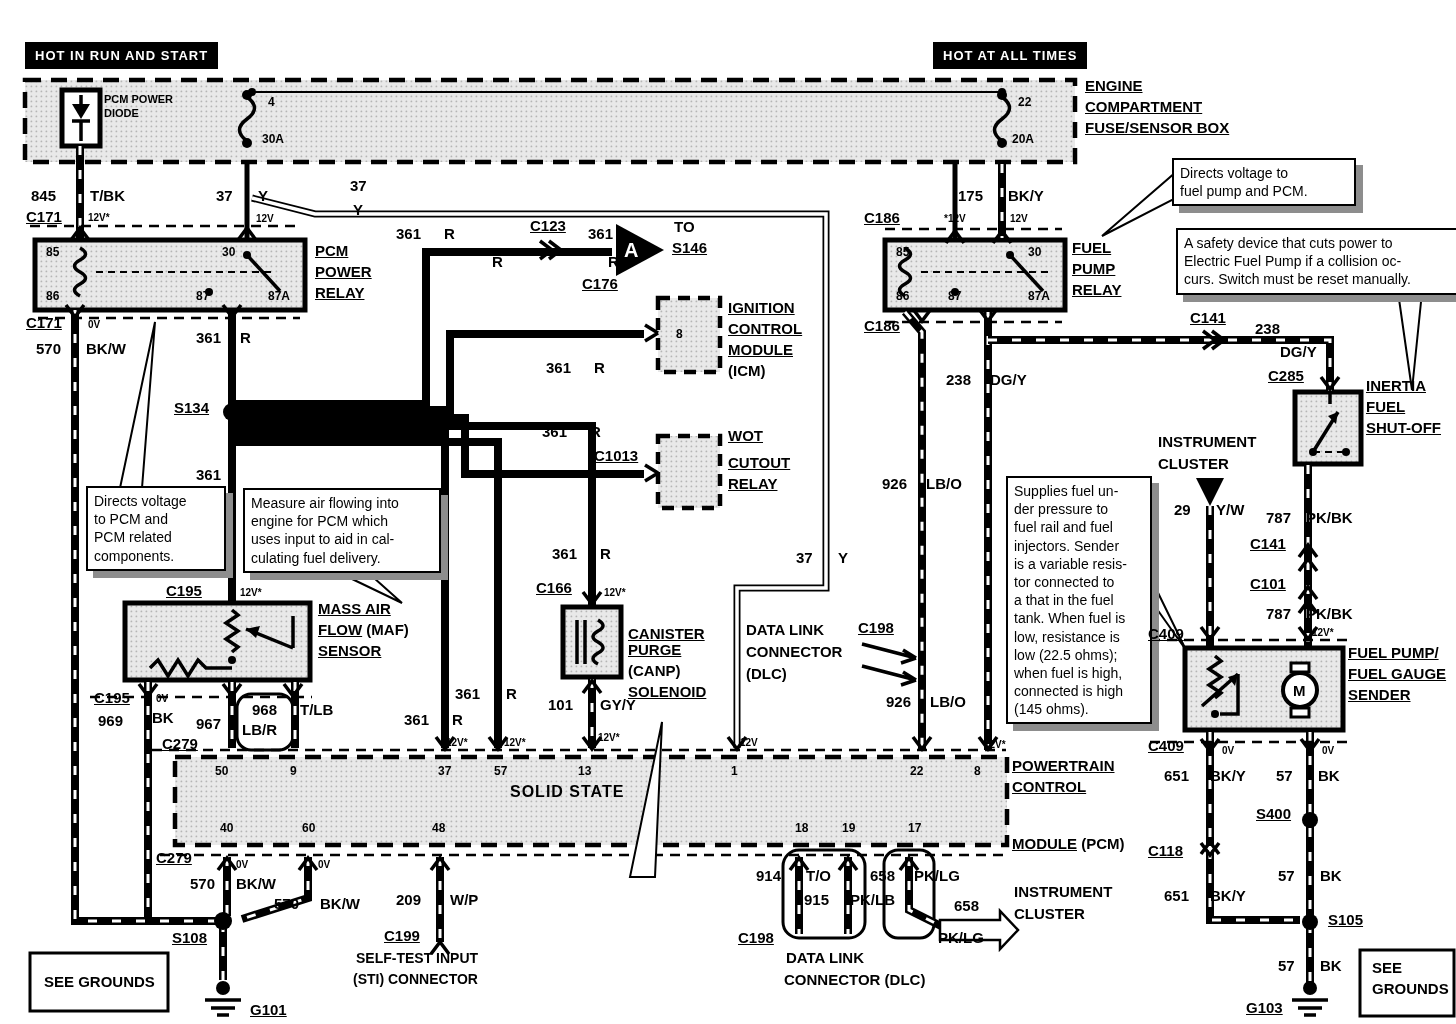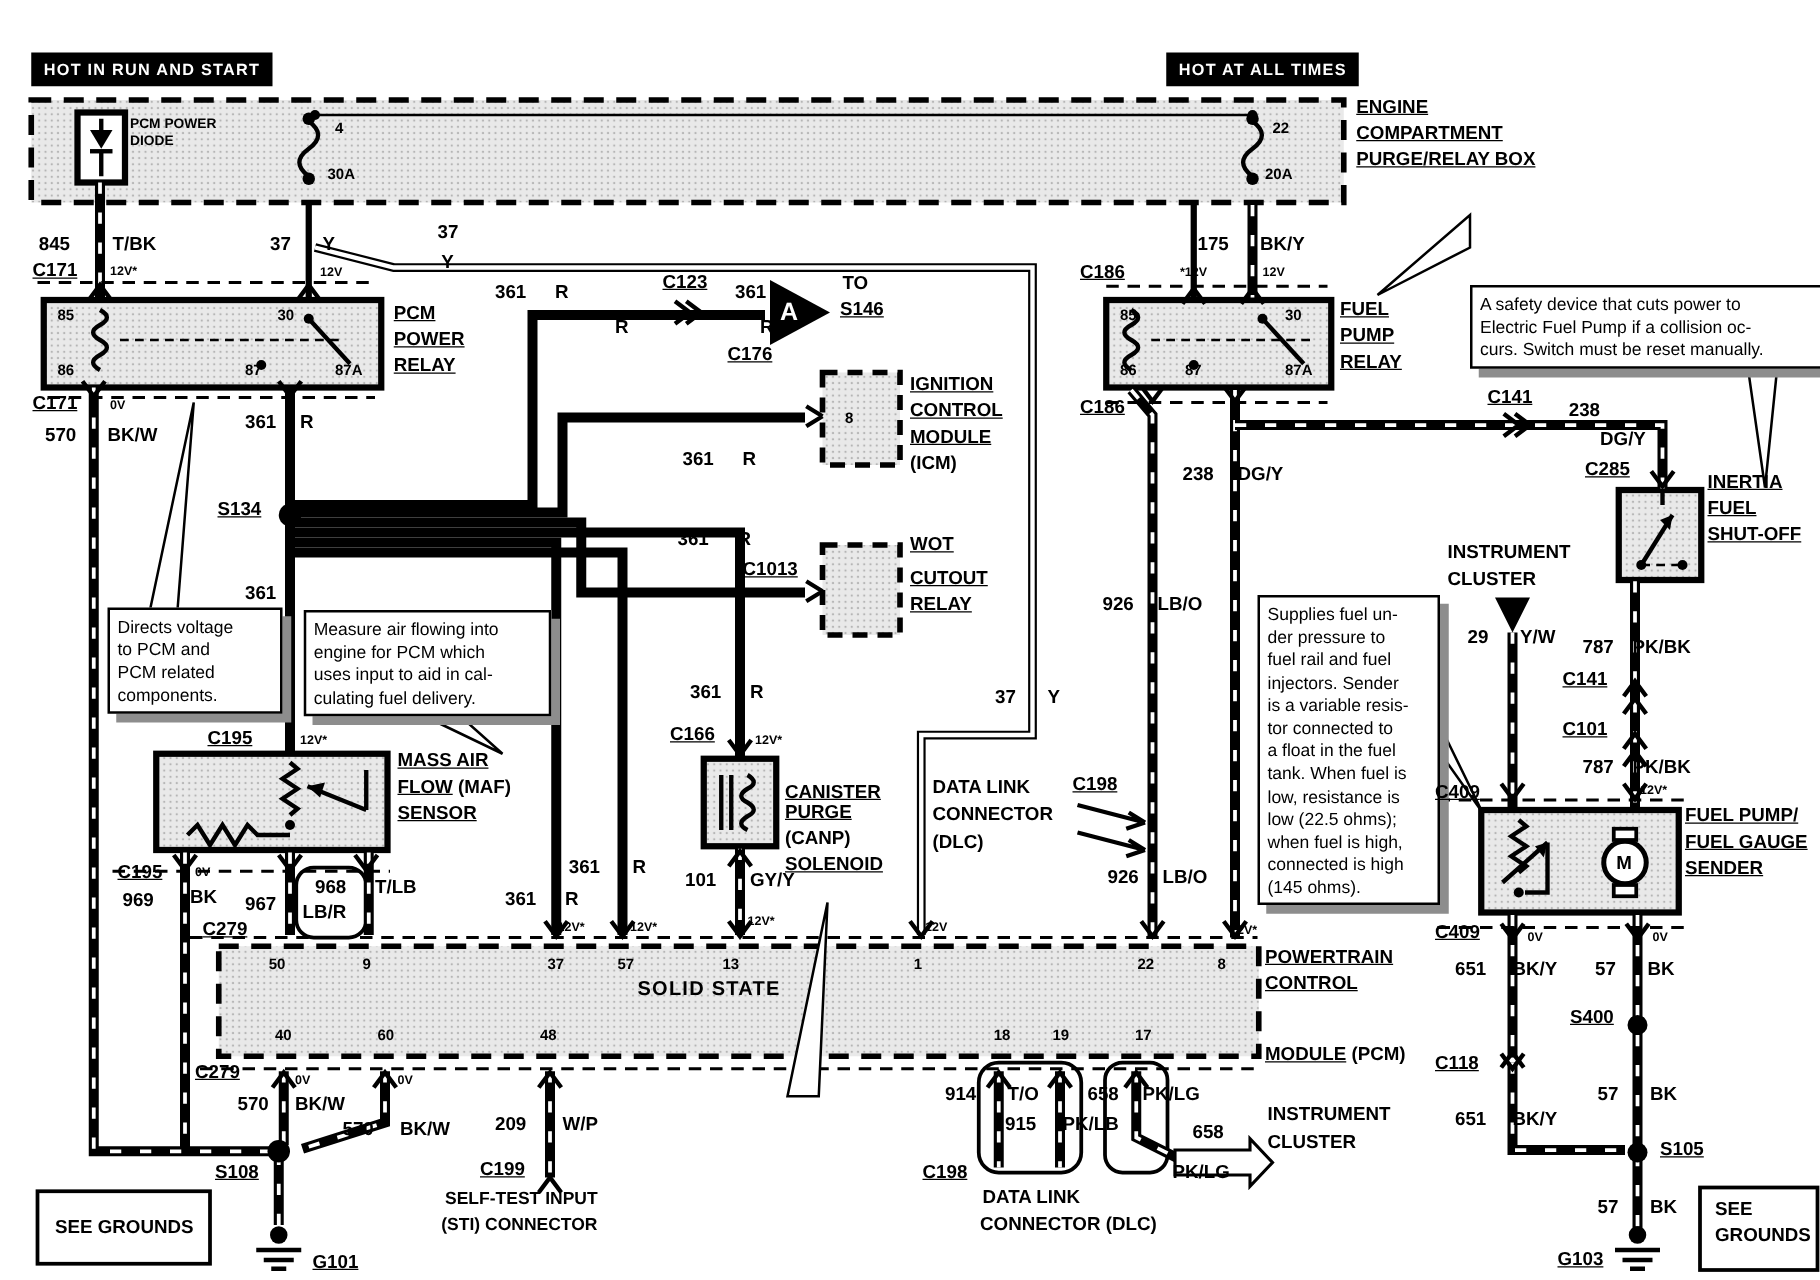--- a/index.html
+++ b/index.html
@@ -271,20 +271,24 @@
   <polygon class="ptr" points="350,578 374,578 402,603"></polygon>
   <polygon class="ptr" points="1176,172 1176,198 1102,236"></polygon>
   <polygon class="ptr" points="1398,292 1422,292 1412,390"></polygon>
   <polygon class="ptr" points="1142,560 1142,588 1186,650"></polygon>
   <polygon class="ptr" points="630,877 655,877 662,722"></polygon>
 </svg>
 
 <div class="banner" style="left:25px;top:42px">HOT IN RUN AND START</div>
 <div class="banner" style="left:933px;top:42px">HOT AT ALL TIMES</div>
 
+<div class="note" style="left:1172px;top:158px;width:168px">
+  <div>Directs voltage to</div>
+  <div>fuel pump and PCM.</div>
+</div>
 <div class="note" style="left:1176px;top:228px;width:276px">
   <div>A safety device that cuts power to</div>
   <div>Electric Fuel Pump if a collision oc-</div>
   <div>curs. Switch must be reset manually.</div>
 </div>
 <div class="note" style="left:243px;top:488px;width:182px">
   <div>Measure air flowing into</div>
   <div>engine for PCM which</div>
   <div>uses input to aid in cal-</div>
   <div>culating fuel delivery.</div>
@@ -295,32 +299,32 @@
   <div>PCM related</div>
   <div>components.</div>
 </div>
 <div class="note" style="left:1006px;top:476px;width:130px">
   <div>Supplies fuel un-</div>
   <div>der pressure to</div>
   <div>fuel rail and fuel</div>
   <div>injectors. Sender</div>
   <div>is a variable resis-</div>
   <div>tor connected to</div>
-  <div>a float in the fuel</div>
+  <div>a that in the fuel</div>
   <div>tank. When fuel is</div>
   <div>low, resistance is</div>
   <div>low (22.5 ohms);</div>
   <div>when fuel is high,</div>
   <div>connected is high</div>
   <div>(145 ohms).</div>
 </div>
 
 <div class="lb ul" style="left:1085px;top:78px">ENGINE</div>
 <div class="lb ul" style="left:1085px;top:99px">COMPARTMENT</div>
-<div class="lb ul" style="left:1085px;top:120px">PURGE/RELAY BOX</div>
+<div class="lb ul" style="left:1085px;top:120px">FUSE/SENSOR BOX</div>
 <div class="lb" style="left:104px;top:94px;font-size:11px">PCM POWER</div>
 <div class="lb" style="left:104px;top:108px;font-size:11px">DIODE</div>
 <div class="lb ul" style="left:315px;top:243px">PCM</div>
 <div class="lb ul" style="left:315px;top:264px">POWER</div>
 <div class="lb ul" style="left:315px;top:285px">RELAY</div>
 <div class="lb ul" style="left:1072px;top:240px">FUEL</div>
 <div class="lb ul" style="left:1072px;top:261px">PUMP</div>
 <div class="lb ul" style="left:1072px;top:282px">RELAY</div>
 <div class="lb ul" style="left:728px;top:300px">IGNITION</div>
 <div class="lb ul" style="left:728px;top:321px">CONTROL</div>

